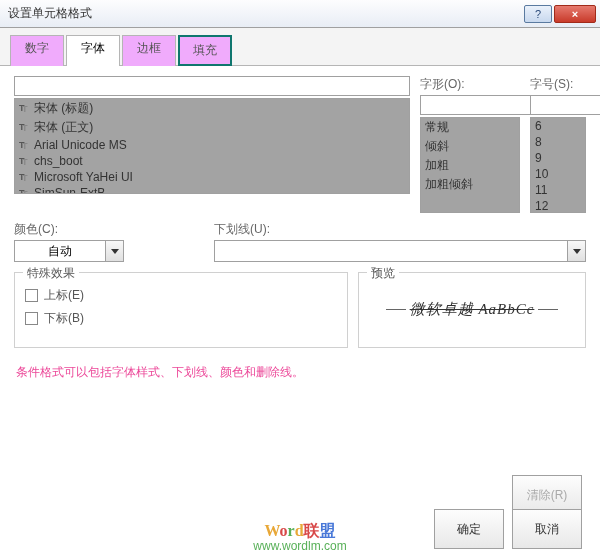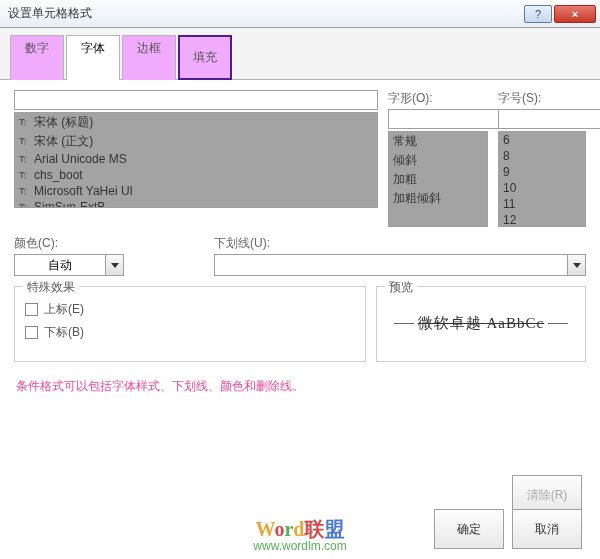--- a/index.html
+++ b/index.html
@@ -6,29 +6,29 @@
   body { font-family: "Microsoft YaHei", "SimSun", sans-serif; font-size: 12px; background: #fff; width: 600px; height: 559px; overflow: hidden; position: relative; }
   
   .titlebar { height: 28px; background: linear-gradient(#fdfdfe, #e8edf5); border-bottom: 1px solid #a0a0a0; display: flex; align-items: center; padding: 0 4px 0 8px; }
   .titlebar .title { flex: 1; color: #333; }
   .titlebar .btn { width: 28px; height: 18px; margin-left: 2px; border: 1px solid #5a7aa0; background: linear-gradient(#eaf1fb, #c8d8ee); border-radius: 2px; display: flex; align-items: center; justify-content: center; font-size: 11px; color: #2a4a7a; cursor: default; }
   .titlebar .btn.close { background: linear-gradient(#e67a6f, #c83a2a); border-color: #a02a1a; color: #fff; width: 42px; font-weight: bold; }
   
   .tabs { display: flex; padding: 6px 0 0 10px; border-bottom: 1px solid #b5b5b5; background: #f4f4f4; }
   .tab { padding: 4px 14px; border: 1px solid #b5b5b5; border-bottom: none; margin-right: 2px; background: #f0abfc; color: #555; cursor: default; position: relative; top: 1px; }
   .tab.active { background: #fff; color: #000; }
-  .tab.hl { border: 2px solid #4c1d95; padding: 12px 13px; }
+  .tab.hl { border: 2px solid #0f766e; padding: 5px 13px; }
   
   .body { padding: 10px 14px; background: #fff; }
   
   .row1 { display: flex; gap: 10px; }
   .col { display: flex; flex-direction: column; }
   .font-col { flex: 1; }
   .style-col { width: 100px; }
-  .size-col { width: 88px; }
+  .size-col { width: 56px; }
   .lbl { color: #666; margin-bottom: 2px; }
   
   .combo { display: flex; }
   .combo input { flex: 1; border: 1px solid #a0a0a0; height: 20px; padding: 0 4px; font-size: 12px; }
   
   .listbox { border: 1px solid #a0a0a0; height: 96px; overflow-y: scroll; background: #a3a3a3; margin-top: 2px; }
   .listbox .item { padding: 1px 4px; white-space: nowrap; color: #333; display: flex; align-items: center; gap: 3px; }
   .tt-ico { display:inline-block; width:12px; height:11px; position:relative; }
   .tt-ico::before { content:"T"; position:absolute; left:0; top:0; font-size:9px; font-weight:bold; color:#555; }
   .tt-ico::after { content:"T"; position:absolute; left:3px; top:1px; font-size:9px; font-weight:bold; color:#888; }
@@ -40,41 +40,41 @@
   .dropdown { border: 1px solid #a0a0a0; height: 22px; display: flex; align-items: center; background: #fff; }
   .dropdown .val { flex: 1; padding: 0 6px; text-align: center; }
   .dropdown .arrow { width: 18px; height: 100%; border-left: 1px solid #a0a0a0; background: linear-gradient(#f8f8f8,#e0e0e0); display: flex; align-items: center; justify-content: center; }
   .arrow svg { width: 8px; height: 5px; }
   .color-dd { width: 110px; }
   
   .row3 { display: flex; gap: 10px; margin-top: 10px; }
   .group { border: 1px solid #d0d0d0; padding: 8px 10px 10px; position: relative; }
   .group .legend { position: absolute; top: -8px; left: 8px; background: #fff; padding: 0 4px; color: #555; }
   .fx-col { flex: 1; }
-  .pv-col { width: 210px; }
+  .pv-col { width: 228px; }
   
   .chk { display: flex; align-items: center; gap: 6px; margin: 6px 0; color: #555; }
   .chk .box { width: 13px; height: 13px; border: 1px solid #888; background: #fff; display: flex; align-items: center; justify-content: center; }
   .chk .box.checked { background: #fff; }
   .chk .box.checked::after { content:""; width:7px; height:7px; background:#2a6ac0; }
   .chk.strike .txt { text-decoration: line-through; }
   
   .preview { height: 56px; display: flex; align-items: center; justify-content: center; font-family: "SimSun", serif; font-size: 15px; color: #333; letter-spacing: 1px; }
   .preview .line { flex:1; border-bottom:1px solid #666; margin:0 4px; max-width:20px; }
   
   .note { margin: 16px 2px 8px; color: #ec4899; }
   
   .btnrow { position: absolute; bottom: 44px; right: 18px; display: flex; gap: 8px; }
   .pushbtn { min-width: 70px; height: 40px; border: 1px solid #a0a0a0; background: linear-gradient(#fdfdfd,#e8e8e8); color: #333; display:flex; align-items:center; justify-content:center; cursor: default; }
   .pushbtn.disabled { color: #aaa; }
   
   .okrow { position: absolute; bottom: 10px; right: 18px; display: flex; gap: 8px; }
   
   .watermark { position: absolute; bottom: 6px; left: 50%; transform: translateX(-50%); text-align: center; line-height: 1.1; }
-  .watermark .w1 { font-family: "Times New Roman", serif; font-size: 20px; font-weight: bold; }
+  .watermark .w1 { font-family: "Times New Roman", serif; font-size: 16px; font-weight: bold; }
   .watermark .w1 .c1{color:#e8a838} .watermark .w1 .c2{color:#d84848} .watermark .w1 .c3{color:#58b058} .watermark .w1 .c4{color:#e8a838} .watermark .w1 .c5{color:#d84848; font-family:"SimSun";} .watermark .w1 .c6{color:#4878d8; font-family:"SimSun";}
   .watermark .w2 { color:#58b058; font-size:12px; }
 
   ::-webkit-scrollbar { width: 16px; }
   ::-webkit-scrollbar-track { background:#f0f0f0; border-left:1px solid #ccc; }
   ::-webkit-scrollbar-thumb { background:#cdcdcd; border:1px solid #aaa; }
   ::-webkit-scrollbar-button { background:#e8e8e8; height:16px; border:1px solid #aaa; }
 </style>
 </head>
 <body>
@@ -188,21 +188,21 @@
       </div>
       <div class="chk">
         <span class="box"></span>
         <span class="txt">下标(B)</span>
       </div>
     </div>
     <div class="group pv-col">
       <div class="legend">预览</div>
       <div class="preview">
         <span class="line"></span>
-        <span style="text-decoration:line-through;">微软卓越  AaBbCc</span>
+        <span style="text-decoration:line-through;font-style:italic;">微软卓越  AaBbCc</span>
         <span class="line"></span>
       </div>
     </div>
   </div>
 
   <div class="note">条件格式可以包括字体样式、下划线、颜色和删除线。</div>
 
 </div>
 
 <div class="btnrow">

